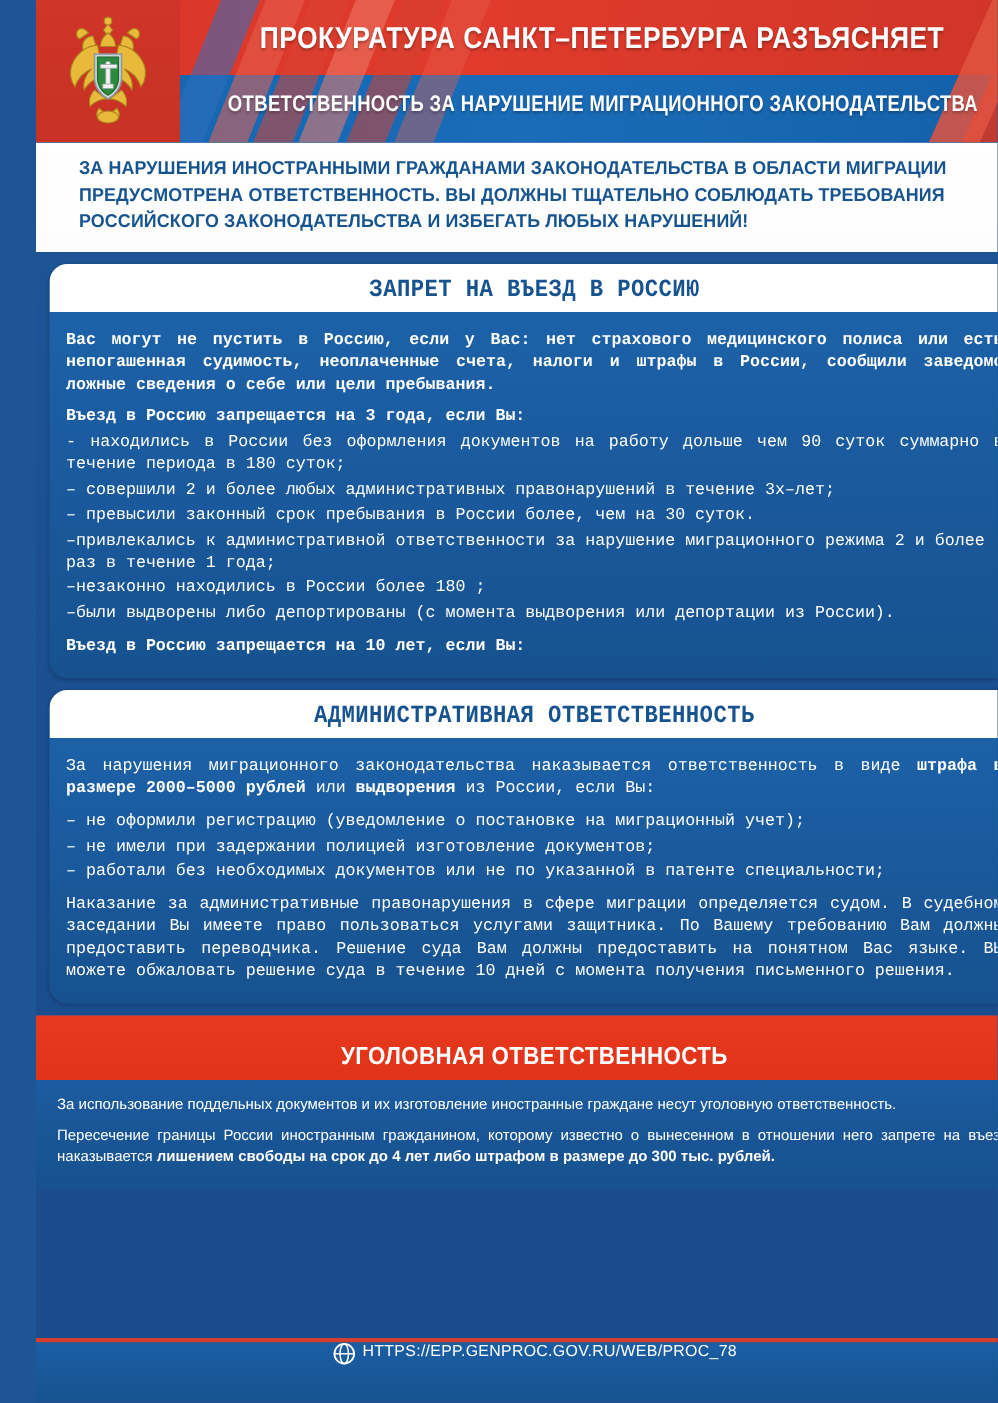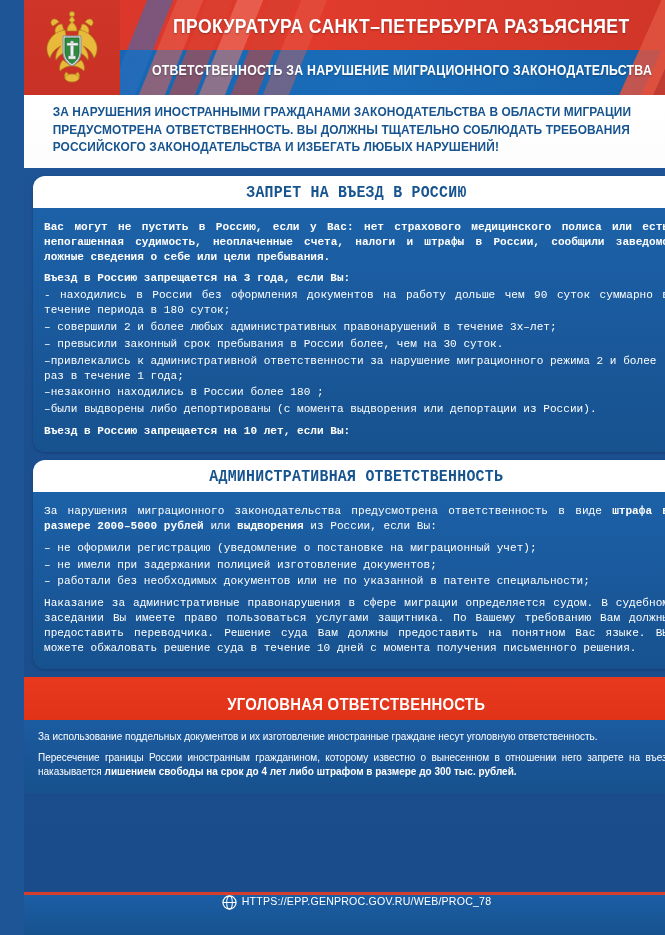--- a/index.html
+++ b/index.html
@@ -316,21 +316,21 @@
 
       <p class="b gap">Въезд в Россию запрещается на 10 лет, если Вы:</p>
     </div>
   </div>
 
   <div class="card">
     <div class="card-head">
       <span>АДМИНИСТРАТИВНАЯ ОТВЕТСТВЕННОСТЬ</span>
     </div>
     <div class="card-body">
-      <p class="just"><span>За нарушения миграционного законодательства предусмотрена ответственность в виде </span><b>штрафа в размере 2000–5000 рублей</b><span> или </span><b>выдворения</b><span> из России, если Вы:</span></p>
+      <p class="just"><span>За нарушения миграционного законодательства наказывается ответственность в виде </span><b>штрафа в размере 2000–5000 рублей</b><span> или </span><b>выдворения</b><span> из России, если Вы:</span></p>
 
       <p class="gap">– не оформили регистрацию (уведомление о постановке на миграционный учет);</p>
       <p>– не имели при задержании полицией изготовление документов;</p>
       <p>– работали без необходимых документов или не по указанной в патенте специальности;</p>
 
       <p class="just gap">Наказание за административные правонарушения в сфере миграции определяется судом. В судебном заседании Вы имеете право пользоваться услугами защитника. По Вашему требованию Вам должны предоставить переводчика. Решение суда Вам должны предоставить на понятном Вас языке. ВЫ можете обжаловать решение суда в течение 10 дней с момента получения письменного решения.</p>
     </div>
   </div>
 
   <div class="crim-card">

